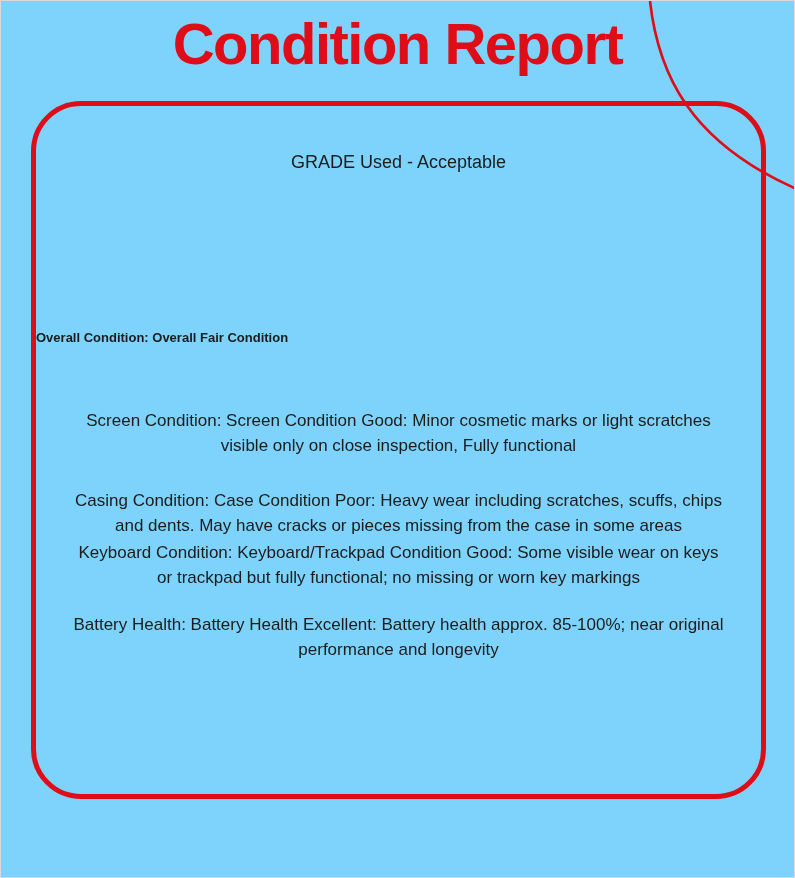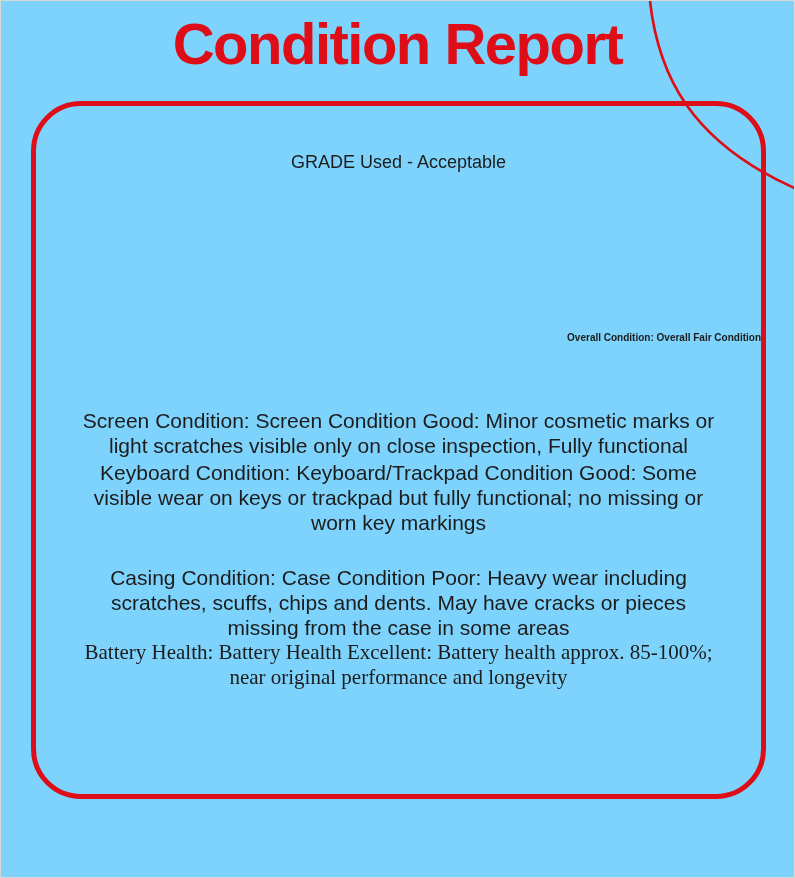--- a/index.html
+++ b/index.html
@@ -53,44 +53,44 @@
   .grade-heading {
     margin-top: 42px;
     text-align: center;
     font-size: 18px;
     color: var(--ink);
     line-height: 28px;
   }
 
   .overall-line {
     margin-top: 155px;
-    text-align: right;
-    font-size: 10px;
+    text-align: left;
+    font-size: 13px;
     font-weight: 700;
     color: var(--ink);
     line-height: 13px;
   }
 
   .sections {
     margin-top: 64px;
   }
 
   .section-text {
     max-width: 652px;
     margin-left: auto;
     margin-right: auto;
     text-align: center;
-    font-size: 21px;
+    font-size: 17px;
     color: var(--ink);
     line-height: 25px;
   }
 
   .gap-lg { margin-top: 30px; }
   .gap-none { margin-top: 2px; }
-  .gap-md { margin-top: 0; font-family: Liberation Serif, serif; }
+  .gap-md { margin-top: 22px; }
 </style>
 </head>
 <body>
 
 <div class="page">
 
   <h1 class="report-title">Condition Report</h1>
 
   <svg class="swoosh" viewBox="0 0 795 878" xmlns="http://www.w3.org/2000/svg" aria-hidden="true">
     <path d="M 649 0 C 657 72 688 142 800 190" fill="none" stroke="#de0d17" stroke-width="2.6"></path>
@@ -99,21 +99,21 @@
   <div class="report-box">
 
     <div class="grade-heading">GRADE Used - Acceptable</div>
 
     <div class="overall-line">Overall Condition: Overall Fair Condition</div>
 
     <div class="sections">
 
       <p class="section-text">Screen Condition: Screen Condition Good: Minor cosmetic marks or light scratches visible only on close inspection, Fully functional</p>
 
+      <p class="section-text gap-lg">Casing Condition: Case Condition Poor: Heavy wear including scratches, scuffs, chips and dents. May have cracks or pieces missing from the case in some areas</p>
+
       <p class="section-text gap-none">Keyboard Condition: Keyboard/Trackpad Condition Good: Some visible wear on keys or trackpad but fully functional; no missing or worn key markings</p>
-
-      <p class="section-text gap-lg">Casing Condition: Case Condition Poor: Heavy wear including scratches, scuffs, chips and dents. May have cracks or pieces missing from the case in some areas</p>
 
       <p class="section-text gap-md">Battery Health: Battery Health Excellent: Battery health approx. 85-100%; near original performance and longevity</p>
 
     </div>
   </div>
 </div>
 
 </body></html>

